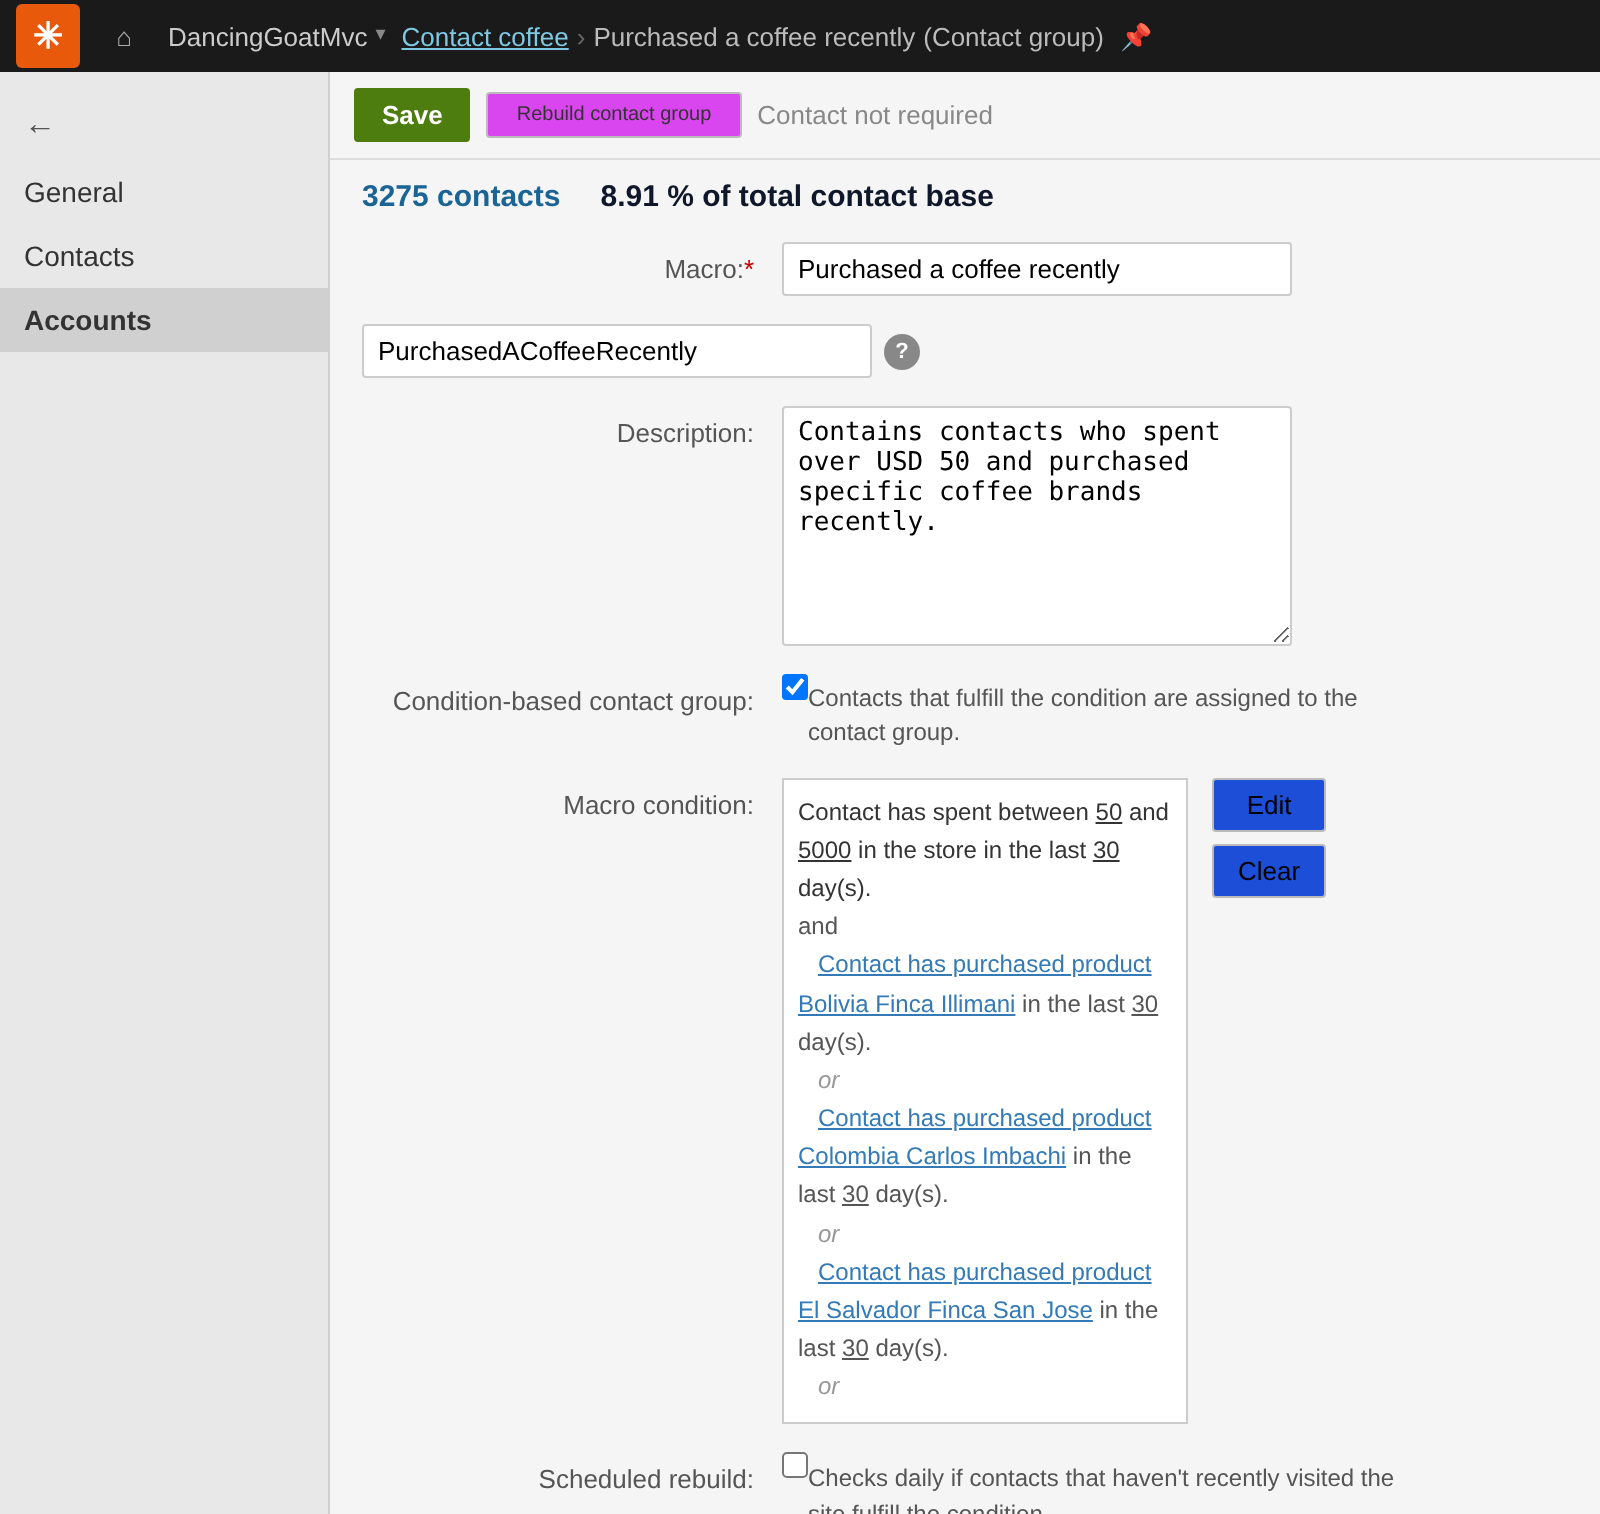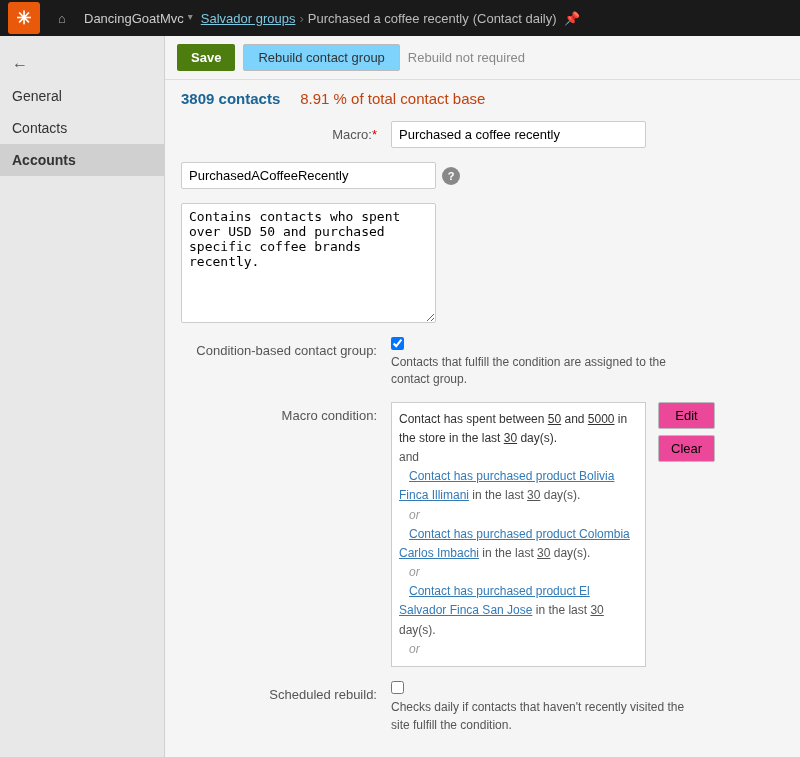--- a/index.html
+++ b/index.html
@@ -87,25 +87,25 @@
       background: #4d7c0f;
       color: white;
       border: none;
       padding: 6px 14px;
       font-size: 13px;
       cursor: pointer;
       border-radius: 2px;
       font-weight: bold;
     }
     .btn-rebuild {
-      background: #7dd3fc;
+      background: #d946ef;
       color: #333;
       border: 1px solid #bbb;
       padding: 5px 14px;
-      font-size: 13px;
+      font-size: 10px;
       cursor: pointer;
       border-radius: 2px;
     }
     .rebuild-status {
       color: #888;
       font-size: 13px;
     }
 
     
     .stats-row {
@@ -114,22 +114,22 @@
       padding: 10px 16px;
       gap: 20px;
     }
     .stat-contacts {
       font-size: 15px;
       font-weight: bold;
       color: #1a6496;
     }
     .stat-percent {
       font-size: 15px;
-      font-weight: normal;
-      color: #c2410c;
+      font-weight: bold;
+      color: #0f172a;
       text-align: right;
     }
 
     
     .form-area {
       padding: 4px 16px 16px 16px;
     }
     .form-row {
       display: flex;
       align-items: flex-start;
@@ -176,33 +176,32 @@
       color: white;
       display: flex; align-items: center; justify-content: center;
       font-size: 11px; font-weight: bold;
       cursor: pointer;
       flex-shrink: 0;
       margin-top: 5px;
     }
     .checkbox-row {
       display: flex;
       align-items: flex-start;
-      flex-direction: column;
     }
     .checkbox-hint {
       font-size: 12px;
       color: #555;
       margin-top: 4px;
       max-width: 280px;
       line-height: 1.4;
     }
 
     
     .macro-box {
-      width: 255px;
+      width: 203px;
       border: 1px solid #ccc;
       background: white;
       padding: 7px;
       font-size: 12px;
       line-height: 1.6;
       color: #333;
     }
     .macro-link { color: #337ab7; text-decoration: underline; text-align: center; }
     .macro-underline { text-decoration: underline; }
     .macro-indent { padding-left: 10px; color: #555; }
@@ -210,21 +209,21 @@
     .macro-and { color: #555; }
     .macro-btn-wrap {
       display: flex;
       flex-direction: column;
       gap: 6px;
       margin-left: 6px;
     }
     .btn-edit, .btn-clear {
       padding: 5px 12px;
       border: 1px solid #bbb;
-      background: #ec4899;
+      background: #1d4ed8;
       cursor: pointer;
       font-size: 13px;
       border-radius: 2px;
     }
 
     
     .scheduled-hint {
       font-size: 12px;
       color: #555;
       max-width: 300px;
@@ -240,24 +239,24 @@
     <span>✳</span>
   </div>
   <div class="nav-home">
     <span>⌂</span>
   </div>
   <div class="nav-app">
     <span>DancingGoatMvc</span>
     <span class="arrow">▾</span>
   </div>
   <div class="nav-breadcrumb">
-    <a>Salvador groups</a>
+    <a>Contact coffee</a>
     <span class="sep">›</span>
     <span class="current">Purchased a coffee recently</span>
-    <span class="current">(Contact daily)</span>
+    <span class="current">(Contact group)</span>
     <span class="nav-pin">📌</span>
   </div>
 </nav>
 
 <div class="main-layout">
 
   <div class="sidebar">
     <div class="sidebar-back">
       <span>←</span>
     </div>
@@ -270,25 +269,25 @@
     <div class="sidebar-item active">
       <span>Accounts</span>
     </div>
   </div>
 
   <div class="content">
 
     <div class="toolbar">
       <button class="btn-save">Save</button>
       <button class="btn-rebuild">Rebuild contact group</button>
-      <span class="rebuild-status">Rebuild not required</span>
+      <span class="rebuild-status">Contact not required</span>
     </div>
 
     <div class="stats-row">
-      <span class="stat-contacts">3809 contacts</span>
+      <span class="stat-contacts">3275 contacts</span>
       <span class="stat-percent">8.91 % of total contact base</span>
     </div>
 
     <div class="form-area">
 
       <div class="form-row">
         <div class="form-label">
           <span>Macro:</span><span class="required">*</span>
         </div>
         <div class="form-control-wrap">
@@ -299,20 +298,23 @@
       <div class="form-row">
         <div class="form-control-wrap">
           <input class="form-input" type="text" value="PurchasedACoffeeRecently" style="">
           <div class="help-icon">
             <span>?</span>
           </div>
         </div>
       </div>
 
       <div class="form-row">
+        <div class="form-label">
+          <span>Description:</span>
+        </div>
         <div class="form-control-wrap">
           <textarea class="form-textarea" style="">Contains contacts who spent over USD 50 and purchased specific coffee brands recently.</textarea>
         </div>
       </div>
 
       <div class="form-row">
         <div class="form-label">
           <span>Condition-based contact group:</span>
         </div>
         <div class="form-control-wrap">

